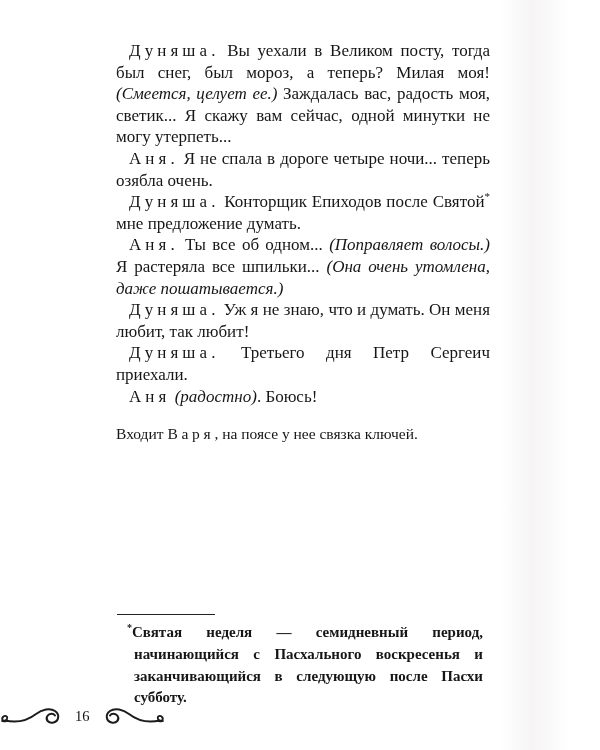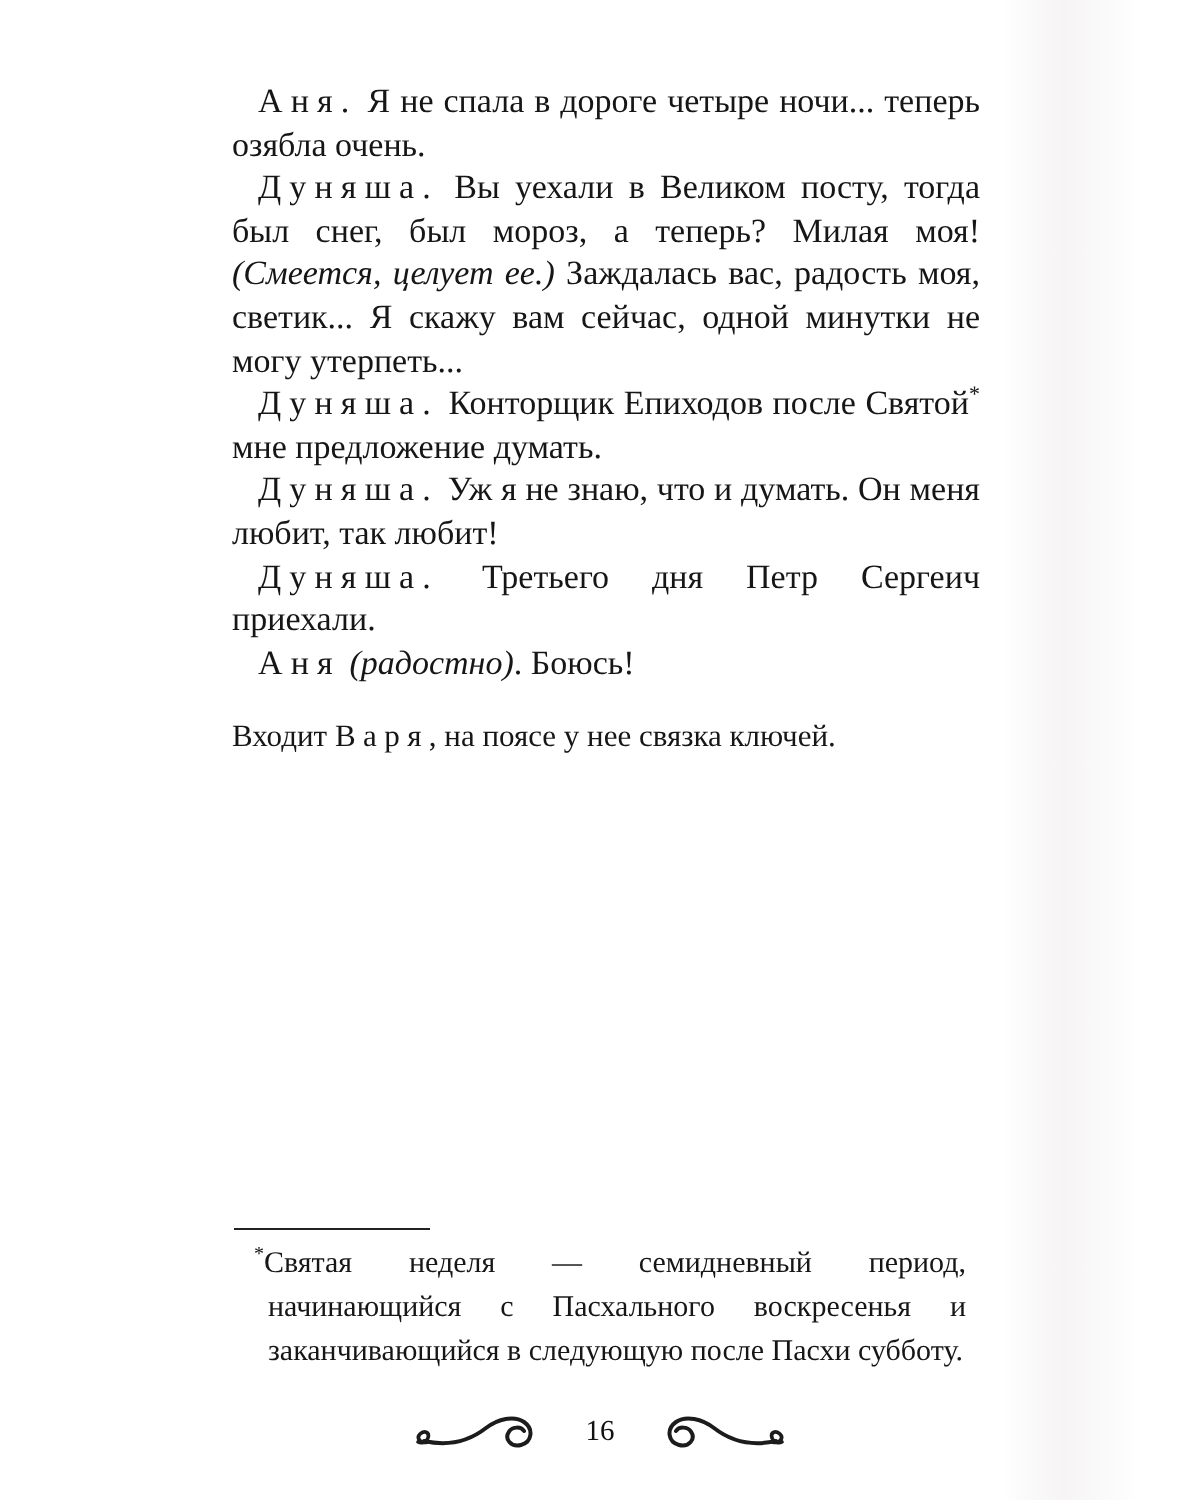--- a/index.html
+++ b/index.html
@@ -54,50 +54,51 @@
     border-top: 1.6px solid #222222;
     margin: 0 0 7px -10px;
   }
   .fn-text {
     margin: 0;
     font-size: 15px;
     line-height: 21.8px;
     text-align: justify;
     padding-left: 7px;
     text-indent: -7px;
+    font-weight: bold;
   }
   .fn-text sup { font-size: 10px; line-height: 0; }
   .folio {
     position: absolute;
     left: 0; top: 705px;
     width: 600px;
     display: flex;
     align-items: center;
-    justify-content: center;
-    gap: 20px;
+    gap: 9px;
   }
   .folio-number {
     font-size: 14.5px;
     color: #111111;
   }
   .flourish { display: block; }
   .flourish.right { transform: scaleX(-1); }
 </style>
 </head>
 <body>
 
 <div class="page">
 
   <div class="scan-shadow"></div>
 
   <div class="text-block">
     <div id="dialogue">
+        <p class="para"><span class="run-speaker">Дуняша.</span><span class="run-plain"> Вы уехали в Великом посту, тогда был снег, был мороз, а теперь? Милая моя! </span><span class="run-stage">(Смеется, целует ее.)</span><span class="run-plain"> Заждалась вас, радость моя, светик... Я скажу вам сейчас, одной минутки не могу утерпеть...</span></p>
         <p class="para"><span class="run-speaker">Аня.</span><span class="run-plain"> Я не спала в дороге четыре ночи... теперь озябла очень.</span></p>
-        <p class="para"><span class="run-speaker">Дуняша.</span><span class="run-plain"> Вы уехали в Великом посту, тогда был снег, был мороз, а теперь? Милая моя! </span><span class="run-stage">(Смеется, целует ее.)</span><span class="run-plain"> Заждалась вас, радость моя, светик... Я скажу вам сейчас, одной минутки не могу утерпеть...</span></p>
         <p class="para"><span class="run-speaker">Дуняша.</span><span class="run-plain"> Конторщик Епиходов после Святой</span><sup class="run-sup">*</sup><span class="run-plain"> мне предложение думать.</span></p>
+        <p class="para"><span class="run-speaker">Аня.</span><span class="run-plain"> Ты все об одном... </span><span class="run-stage">(Поправляет волосы.)</span><span class="run-plain"> Я растеряла все шпильки... </span><span class="run-stage">(Она очень утомлена, даже пошатывается.)</span></p>
         <p class="para"><span class="run-speaker">Дуняша.</span><span class="run-plain"> Уж я не знаю, что и думать. Он меня любит, так любит!</span></p>
         <p class="para"><span class="run-speaker">Дуняша.</span><span class="run-plain"> Третьего дня Петр Сергеич приехали.</span></p>
         <p class="para"><span class="run-speaker">Аня</span><span class="run-plain"> </span><span class="run-stage">(радостно)</span><span class="run-plain">. Боюсь!</span></p>
       </div>
     <p class="para stage-center" id="stage-direction"><span class="run-plain">Входит </span><span class="run-speaker">Варя</span><span class="run-plain">, на поясе у нее связка ключей.</span></p>
   </div>
 
   <div class="footnote">
     <div class="fn-rule"></div>
     <p class="fn-text"><sup>*</sup><span>Святая неделя — семидневный период, начинающийся с Пасхального воскресенья и заканчивающийся в следующую после Пасхи субботу.</span></p>

